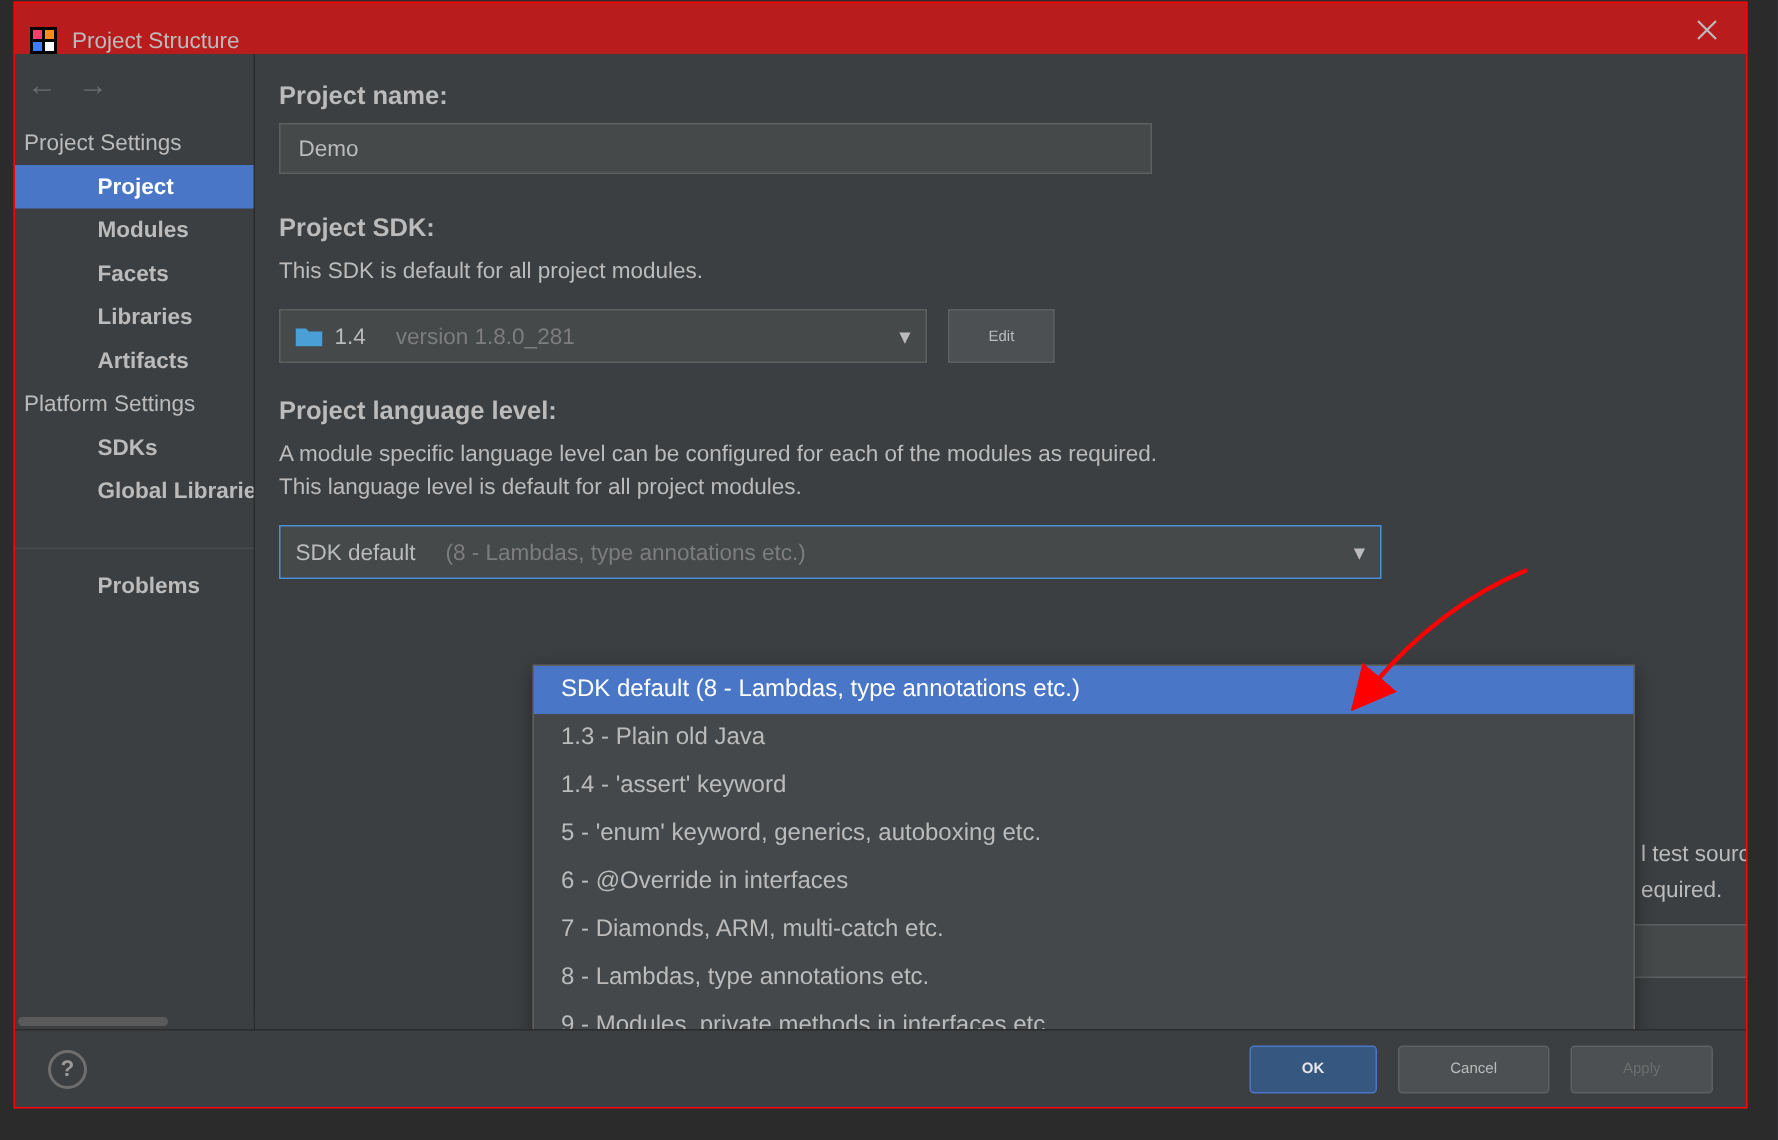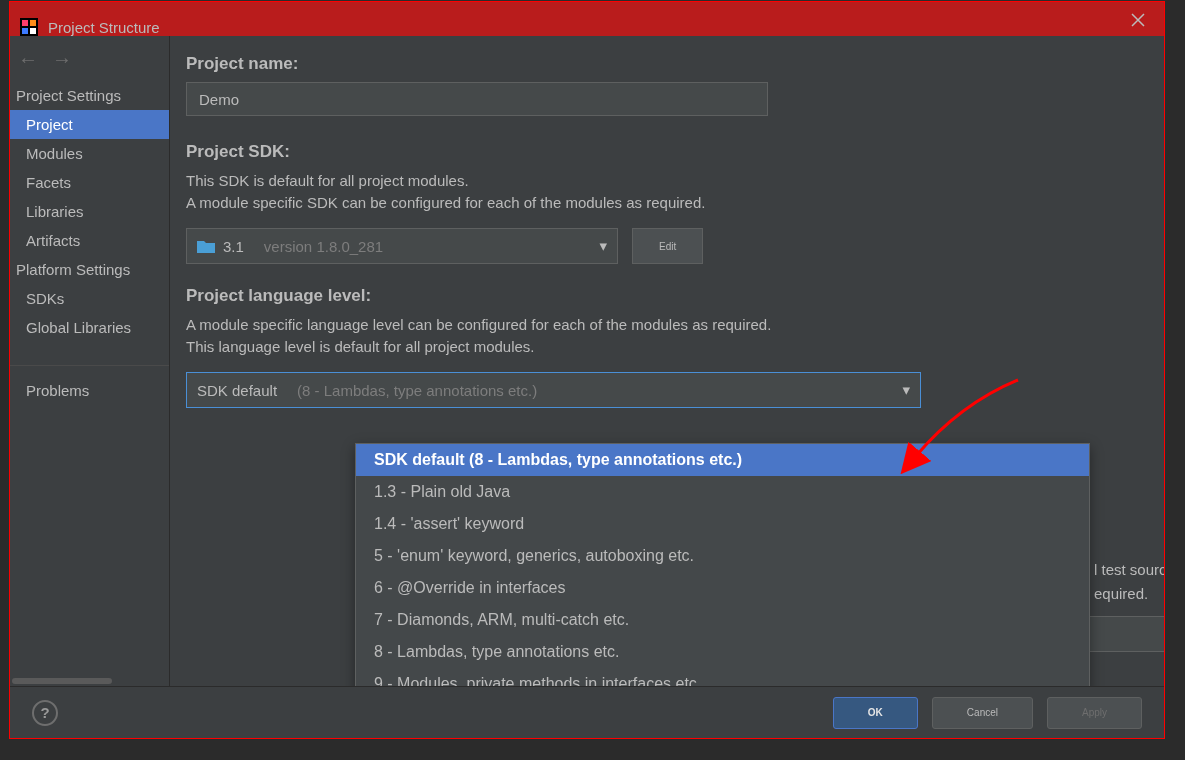--- a/index.html
+++ b/index.html
@@ -11,21 +11,21 @@
     .titlebar .app-icon { width:18px; height:18px; margin-right:10px; }
     .titlebar .title { color:#bbbbbb; font-size:15px; flex:1; }
     .titlebar .close-btn { width:32px; height:32px; display:flex; align-items:center; justify-content:center; color:#bbbbbb; font-size:18px; cursor:pointer; }
 
     .body { display:flex; height:calc(100% - 34px - 52px); }
 
     .sidebar { width:160px; background:#3c3f41; border-right:1px solid #2b2b2b; display:flex; flex-direction:column; }
     .nav-arrows { display:flex; gap:14px; padding:10px 8px 12px 8px; }
     .nav-arrows span { color:#6e6e6e; font-size:20px; }
     .sidebar .group-label { color:#bbbbbb; font-size:15px; padding:6px 6px; }
-    .sidebar .item { color:#bbbbbb; font-size:15px; padding:6px 6px 6px 16px; white-space:nowrap; overflow:hidden; }
+    .sidebar .item { color:#bbbbbb; font-size:15px; padding:6px 6px 6px 55px; white-space:nowrap; overflow:hidden;font-weight:bold; }
     .sidebar .item.selected { background:#4a76c7; color:#ffffff; }
     .sidebar .gap { height:20px; border-bottom:1px solid #4a4a4a; margin:4px 0 10px 0; }
     .sidebar .scrollbar-h { margin-top:auto; height:10px; background:#3c3f41; position:relative; }
     .sidebar .scrollbar-h::after { content:""; position:absolute; left:2px; top:2px; width:100px; height:6px; background:#5a5a5a; border-radius:3px; }
 
     .main { flex:1; padding:18px 24px 0 16px; color:#bbbbbb; position:relative; overflow:hidden; }
     .section-label { color:#bbbbbb; font-size:17px; font-weight:bold; margin-bottom:8px; }
     .desc { color:#bbbbbb; font-size:15px; line-height:22px; }
 
     .text-input { display:block; width:582px; height:34px; background:#45494a; border:1px solid #5e6060; color:#bbbbbb; font-size:15px; padding:0 12px; margin:0 0 26px 0; }
@@ -34,21 +34,21 @@
     .combo { display:flex; align-items:center; height:36px; background:#45494a; border:1px solid #5e6060; color:#bbbbbb; font-size:15px; padding:0 10px; position:relative; }
     .combo.sdk { width:432px; }
     .combo .folder-ico { width:18px; height:14px; margin-right:8px; }
     .combo .muted { color:#7d7d7d; margin-left:20px; }
     .combo .chev { margin-left:auto; color:#bbbbbb; }
     .btn { height:36px; padding:0 26px; background:#4c5052; border:1px solid #5e6060; color:#bbbbbb; font-size:10px; display:flex; align-items:center; justify-content:center; cursor:pointer; }
 
     .combo.lang { width:735px; border:1px solid #4a8fd6; margin-top:14px; }
     .dropdown-list { position:absolute; left:185px; top:407px; width:735px; background:#44484a; border:1px solid #5e6060; box-shadow:0 4px 12px rgba(0,0,0,.4); z-index:10; }
     .dropdown-list .opt { padding:7px 18px; color:#bbbbbb; font-size:16px; }
-    .dropdown-list .opt.selected { background:#4a76c7; color:#ffffff;font-weight:bold; }
+    .dropdown-list .opt.selected { background:#4a76c7; color:#ffffff; }
 
     .behind-text { position:absolute; color:#bbbbbb; font-size:15px; line-height:24px; white-space:nowrap; }
     .behind-1 { left:924px; top:522px; }
     .behind-2 { left:924px; top:546px; }
     .path-field { position:absolute; left:912px; top:580px; width:229px; height:36px; background:#45494a; border:1px solid #5e6060; display:flex; align-items:center; justify-content:flex-end; padding:0 10px; }
 
     .red-arrow { position:absolute; left:730px; top:338px; z-index:20; pointer-events:none; }
 
     .footer { height:52px; display:flex; align-items:center; padding:0 22px; border-top:1px solid #2b2b2b; background:#3c3f41; }
     .help-btn { width:26px; height:26px; border:2px solid #6e6e6e; border-radius:50%; color:#9a9a9a; font-size:15px; display:flex; align-items:center; justify-content:center; font-weight:bold; }
@@ -100,29 +100,28 @@
       <div class="scrollbar-h"></div>
     </div>
 
     <div class="main">
 
       <div class="section-label">Project name:</div>
       <input class="text-input" type="text" value="Demo" style="">
 
       <div class="section-label">Project SDK:</div>
       <div class="desc">This SDK is default for all project modules.</div>
-      <div class="desc">A module specific SDK can be configured for each of the modules as required.</div>
       <div class="row">
         <div class="combo sdk">
           <span class="folder-ico">
             <svg width="18" height="14" viewBox="0 0 18 14">
                 <path d="M0 2 h7 l2 2 h9 v10 h-18 z" fill="#4a9fd6"></path>
               </svg>
           </span>
-          <span>3.1</span>
+          <span>1.4</span>
           <span class="muted">version 1.8.0_281</span>
           <span class="chev">▾</span>
         </div>
         <div class="btn">Edit</div>
       </div>
 
       <div style="height:22px"></div>
       <div class="section-label">Project language level:</div>
       <div class="desc">A module specific language level can be configured for each of the modules as required.</div>
       <div class="desc">This language level is default for all project modules.</div>

